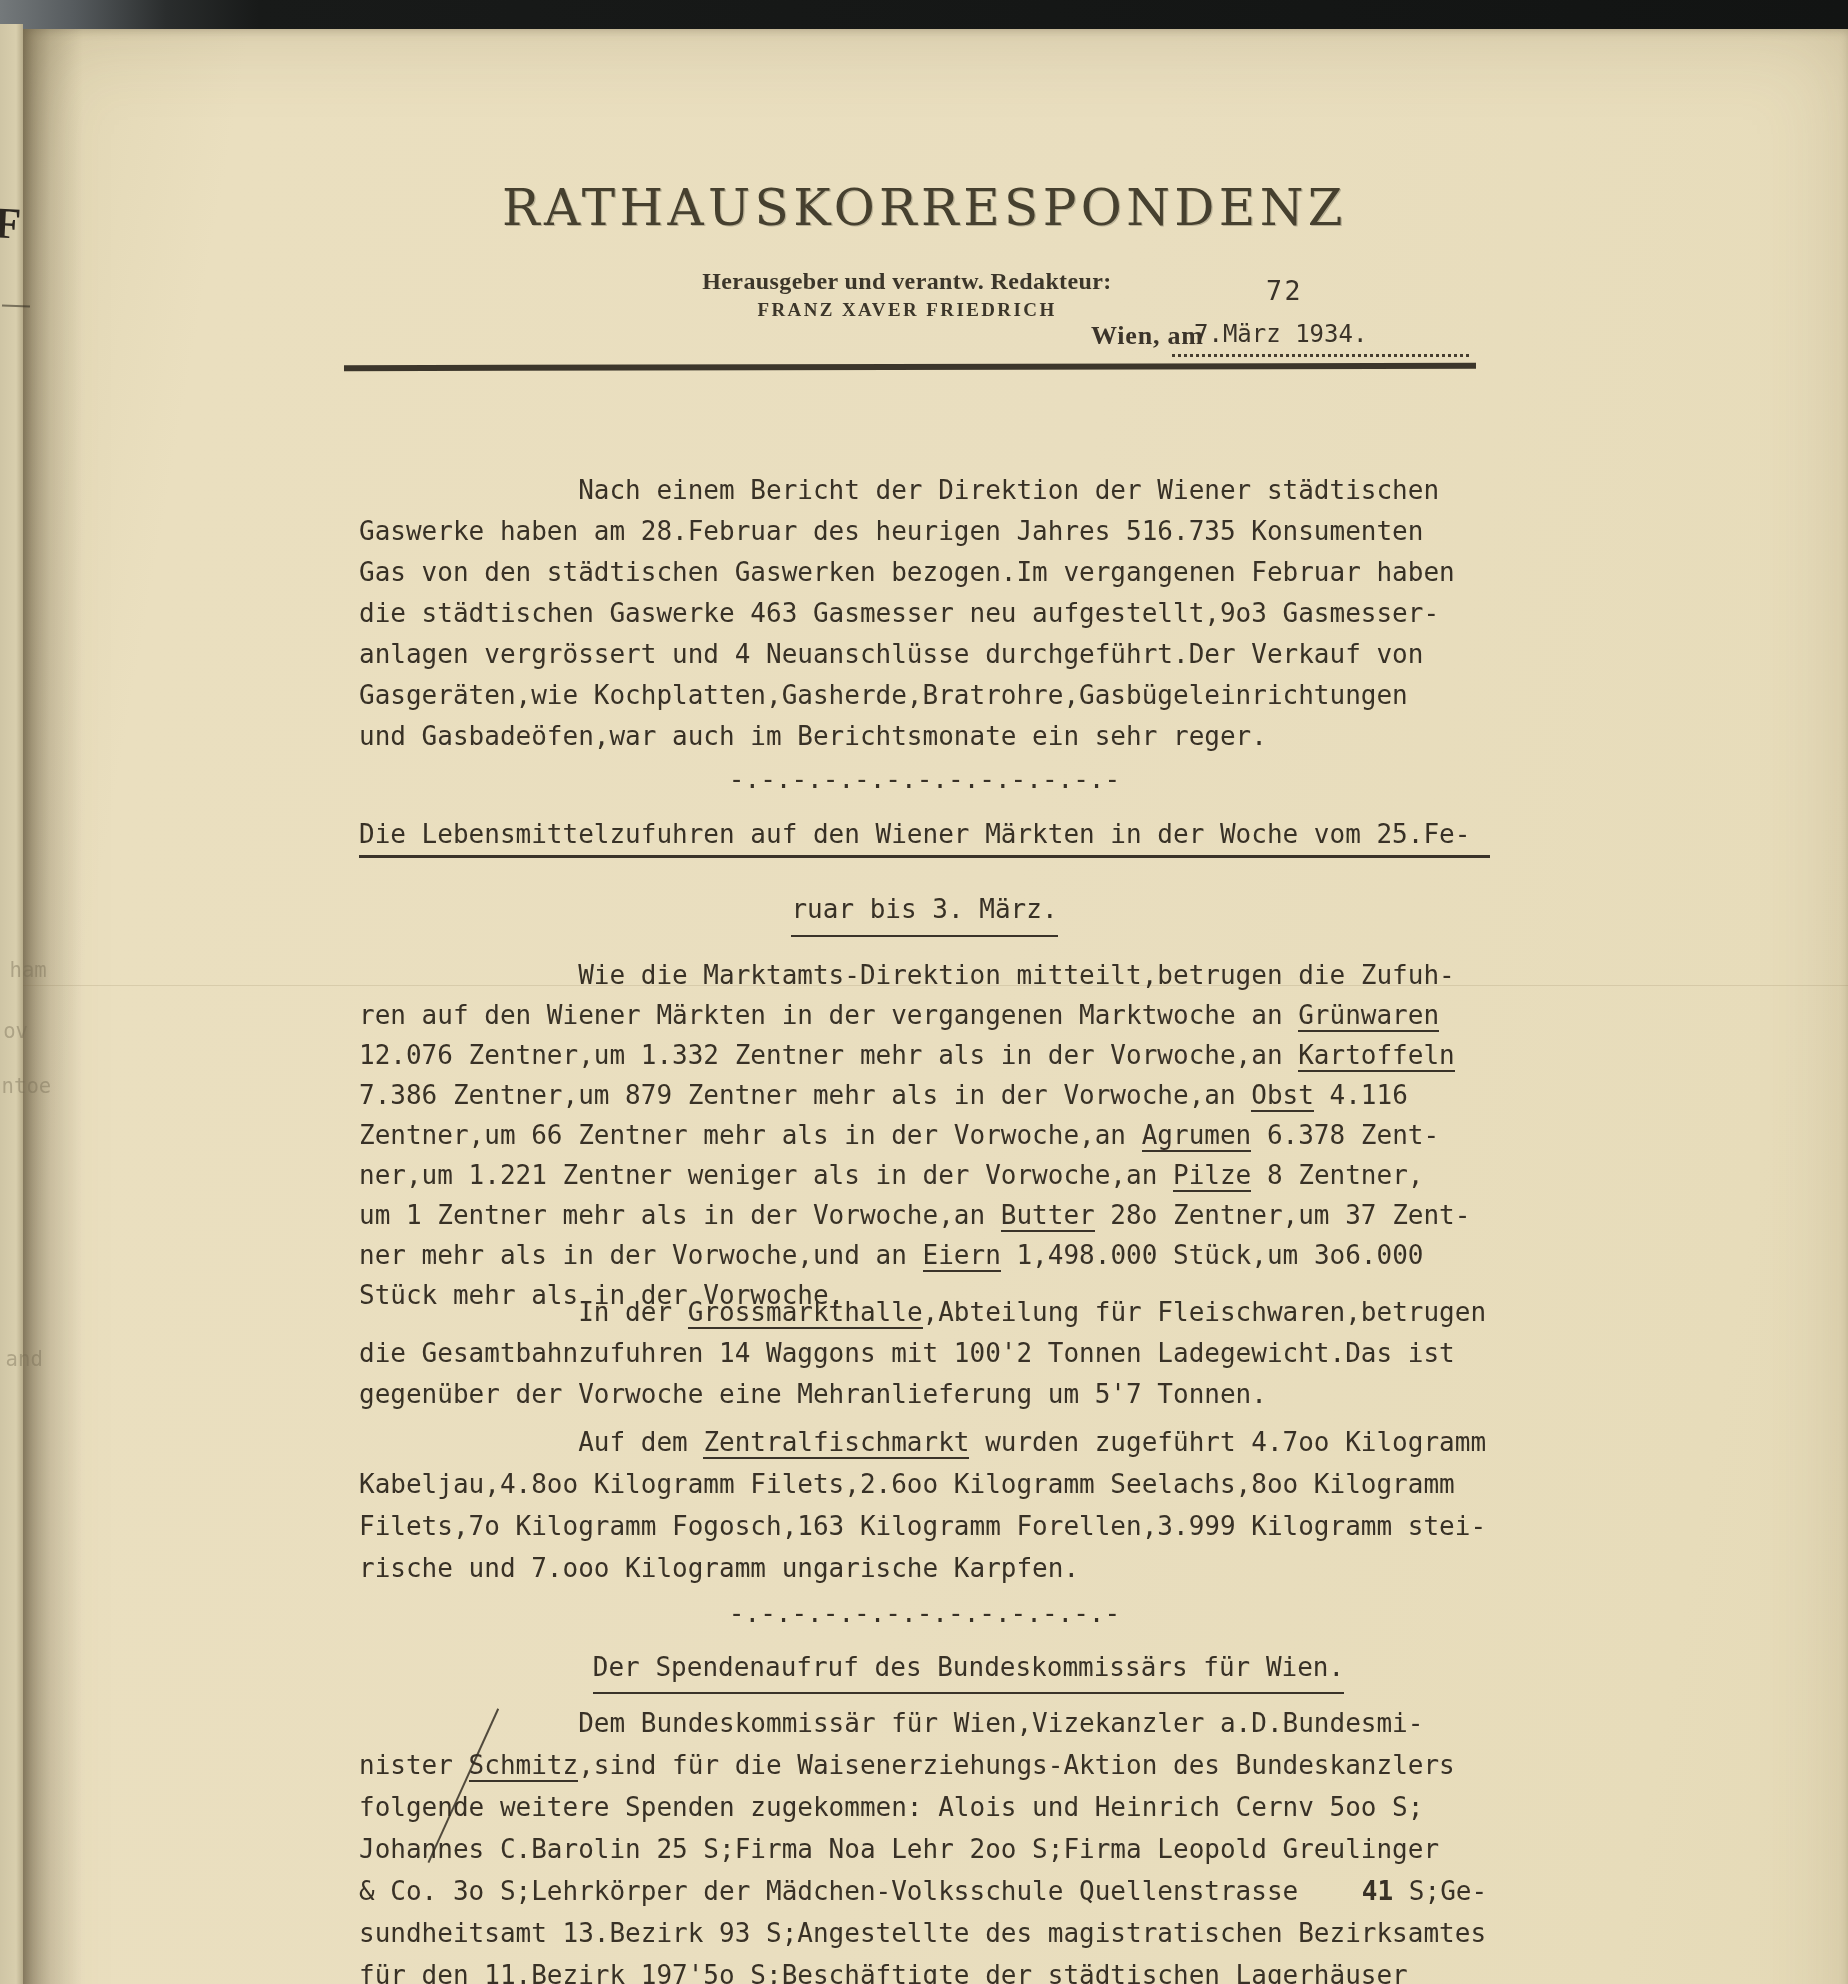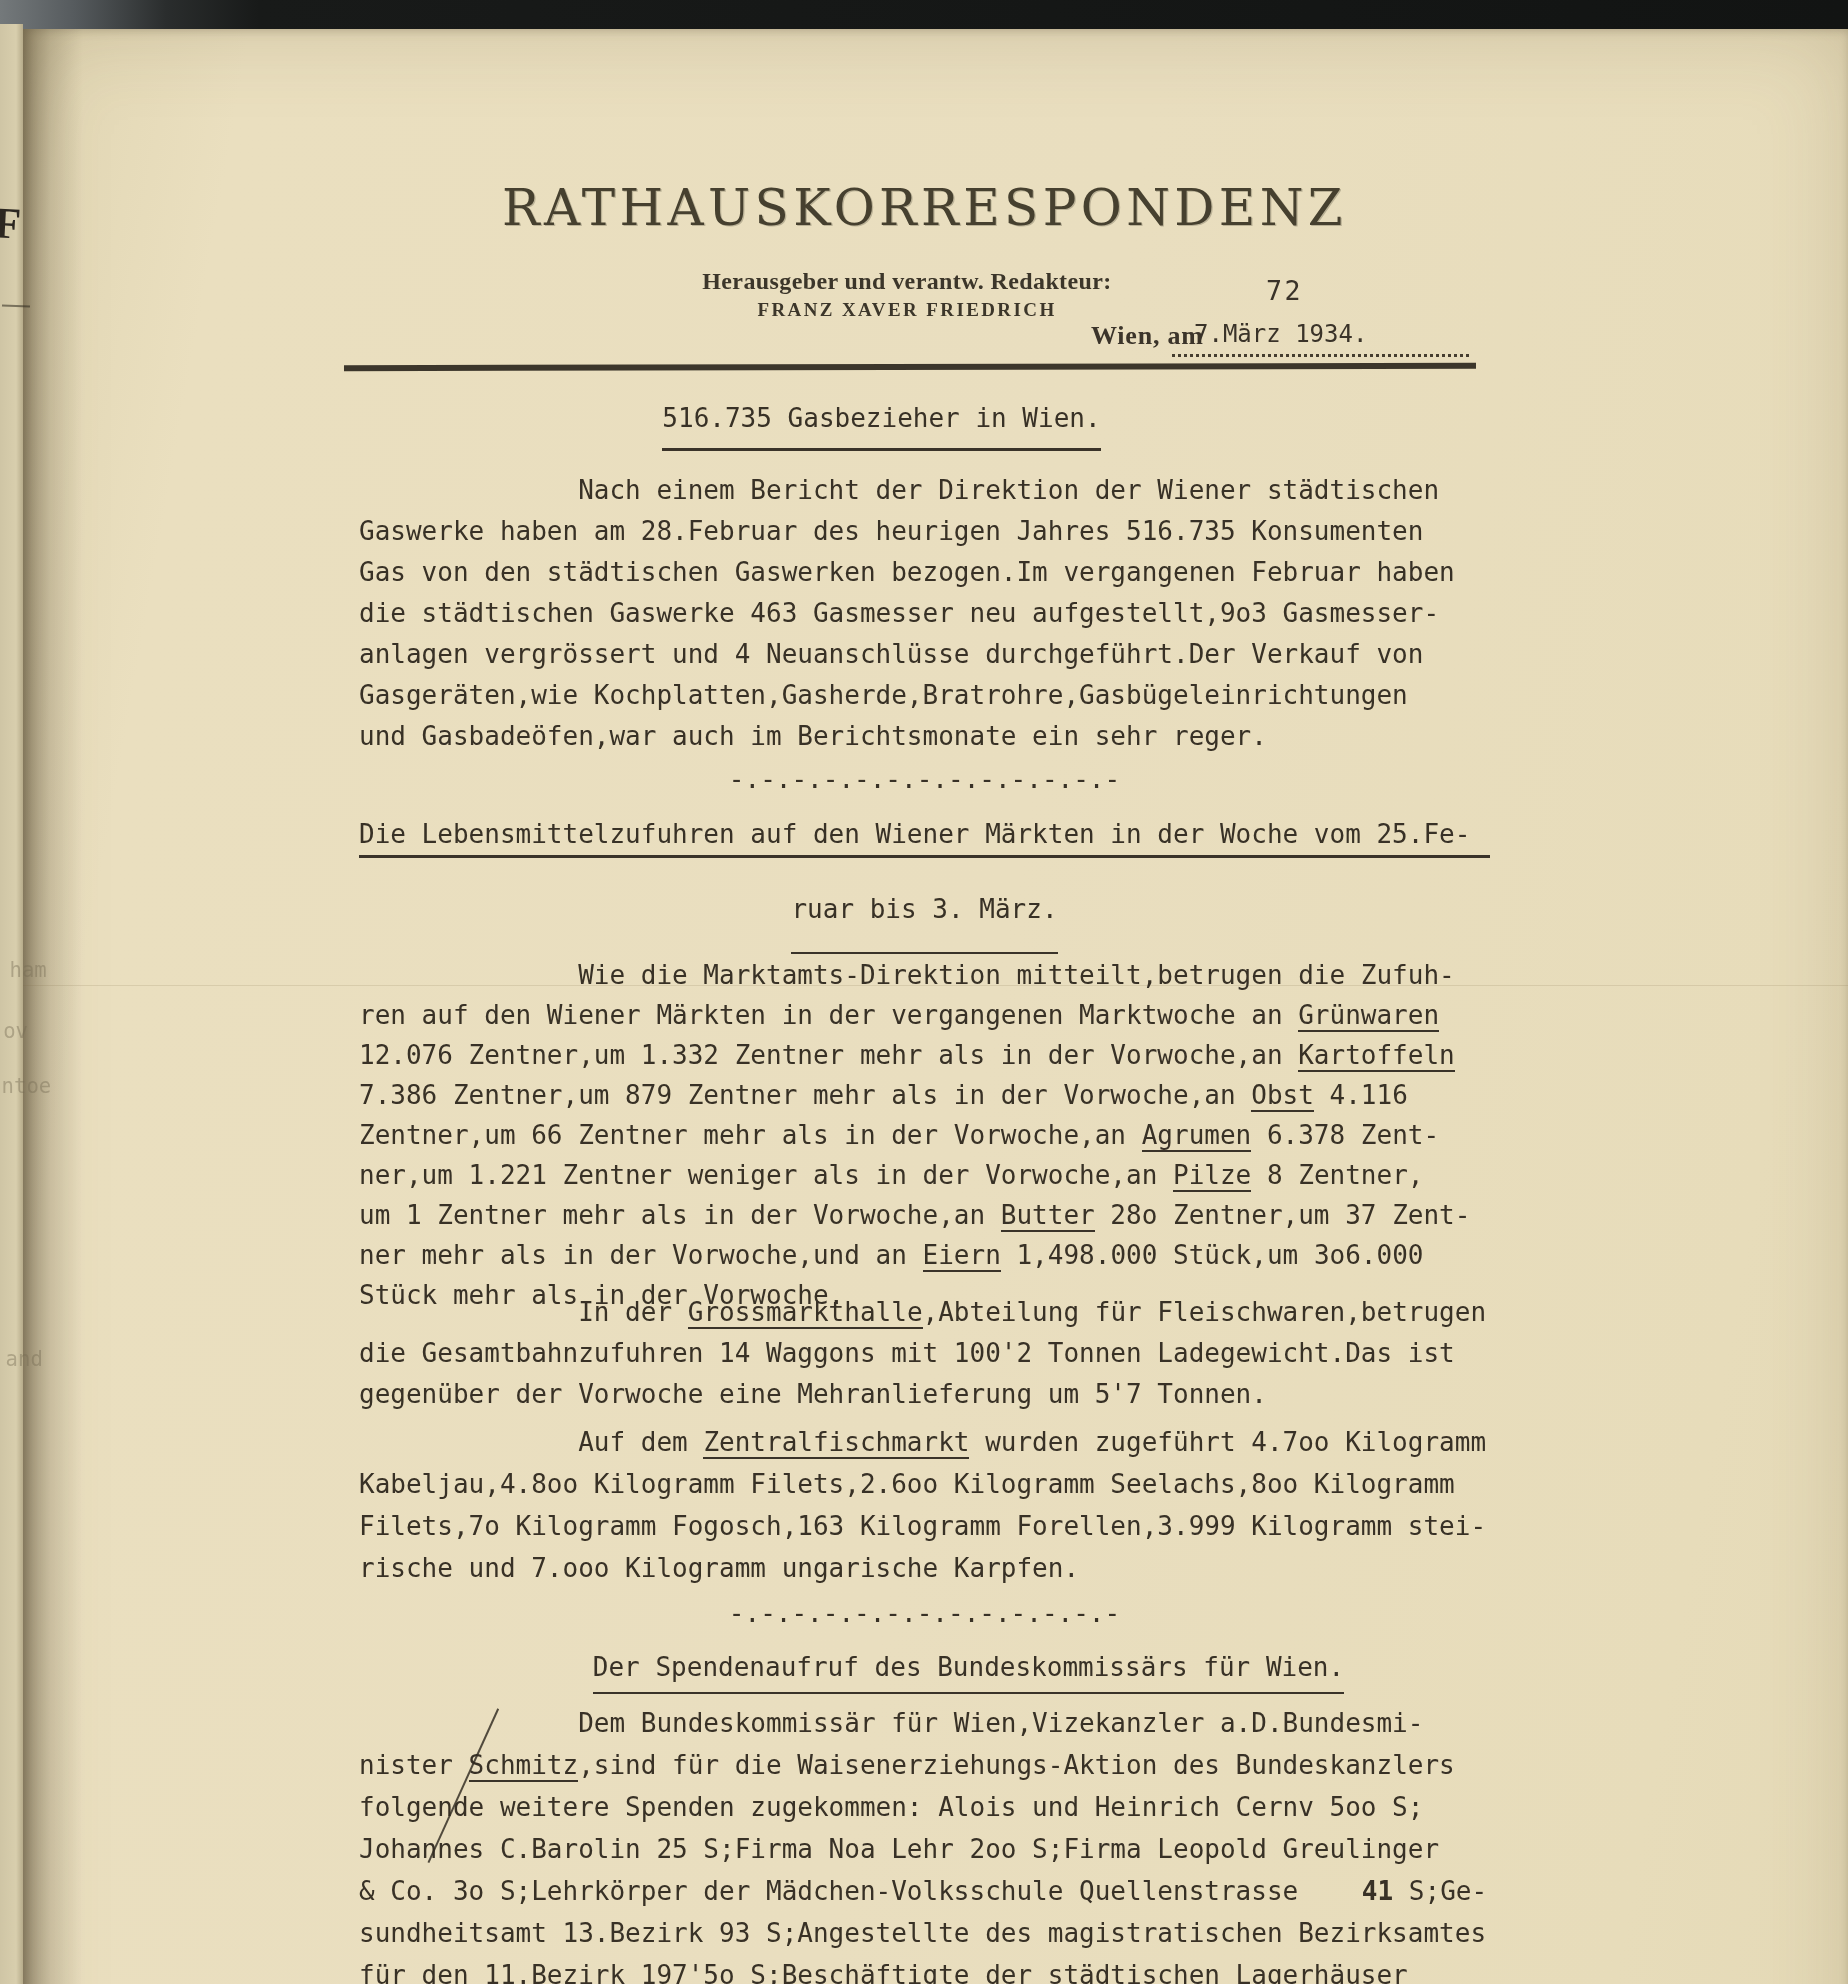--- a/index.html
+++ b/index.html
@@ -37,21 +37,21 @@
   .head-rule{position:absolute;left:344px;top:364px;width:1132px;height:6.4px;background:#3c362b;
              transform:rotate(-0.12deg);}
   
   .tblock{position:absolute;width:1131px;font-size:26px;color:#383126;}
   .tblock .line{white-space:pre;}
   .tblock .line.center{text-align:center;}
   .tblock .line.ful{border-bottom:3.2px solid #3a3329;padding-bottom:2px;}
   .u{border-bottom:2px solid #3a3329;}
   .b{font-weight:bold;margin-left:48px;}
   #b0 .u{border-bottom-width:3.6px;padding-bottom:15px;}
-  #b4 .u{border-bottom-width:2.8px;padding-bottom:28px;}
+  #b4 .u{border-bottom-width:2.8px;padding-bottom:11px;}
   #b9 .u{border-bottom-width:2.8px;padding-bottom:10px;}
   
   .ink-mark{position:absolute;left:-6.4px;top:198px;font-family:"Liberation Serif",serif;
             font-size:44px;font-weight:bold;color:#2c2720;transform:rotate(3deg);}
   .pencil-dash{position:absolute;left:2.4px;top:305px;width:28px;height:2px;background:rgba(45,40,30,.55);
                transform:rotate(2deg);}
   .ghost{position:absolute;font-size:20.6px;color:#766c54;opacity:.42;white-space:pre;text-align:right;}
   .crease{position:absolute;background:rgba(48,42,32,.82);transform-origin:center;}
 </style>
 </head>
@@ -75,23 +75,20 @@
 
   <div class="masthead">RATHAUSKORRESPONDENZ</div>
   <div class="pub-label">Herausgeber und verantw. Redakteur:</div>
   <div class="pub-name">FRANZ XAVER FRIEDRICH</div>
   <div class="issue-no">72</div>
   <div class="date-label">Wien, am</div>
   <div class="date-leader"></div>
   <div class="date-value">7.März 1934.</div>
   <div class="head-rule"></div>
 
-  <div id="b0" class="tblock" style="left:316px;top:398px;line-height:41px">
-      <div class="line center"><span class="u">516.735 Gasbezieher in Wien.</span></div>
-    </div>
   <div id="b1" class="tblock" style="left:359px;top:470px;line-height:41px">
       <div class="line"><span>              Nach einem Bericht der Direktion der Wiener städtischen</span></div>
       <div class="line"><span>Gaswerke haben am 28.Februar des heurigen Jahres 516.735 Konsumenten</span></div>
       <div class="line"><span>Gas von den städtischen Gaswerken bezogen.Im vergangenen Februar haben</span></div>
       <div class="line"><span>die städtischen Gaswerke 463 Gasmesser neu aufgestellt,9o3 Gasmesser-</span></div>
       <div class="line"><span>anlagen vergrössert und 4 Neuanschlüsse durchgeführt.Der Verkauf von</span></div>
       <div class="line"><span>Gasgeräten,wie Kochplatten,Gasherde,Bratrohre,Gasbügeleinrichtungen</span></div>
       <div class="line"><span>und Gasbadeöfen,war auch im Berichtsmonate ein sehr reger.</span></div>
     </div>
   <div id="b2" class="tblock" style="left:359px;top:759px;line-height:41px">

